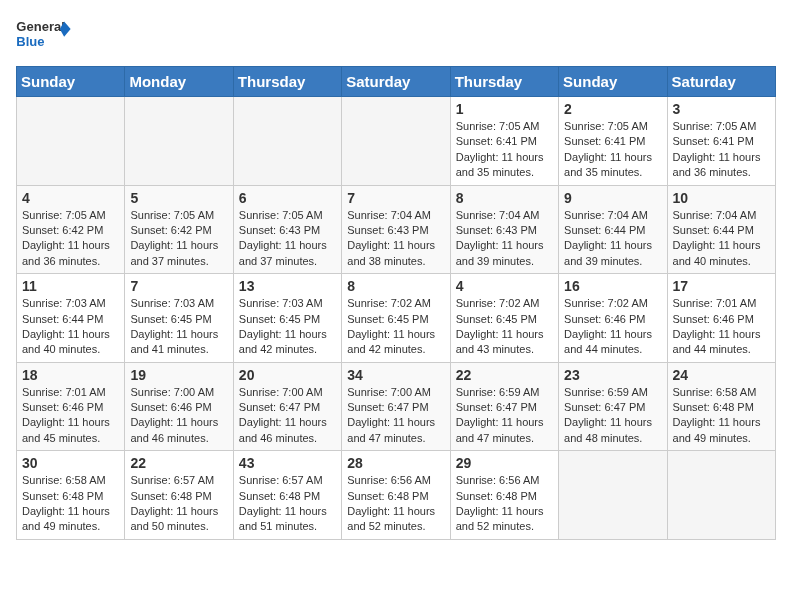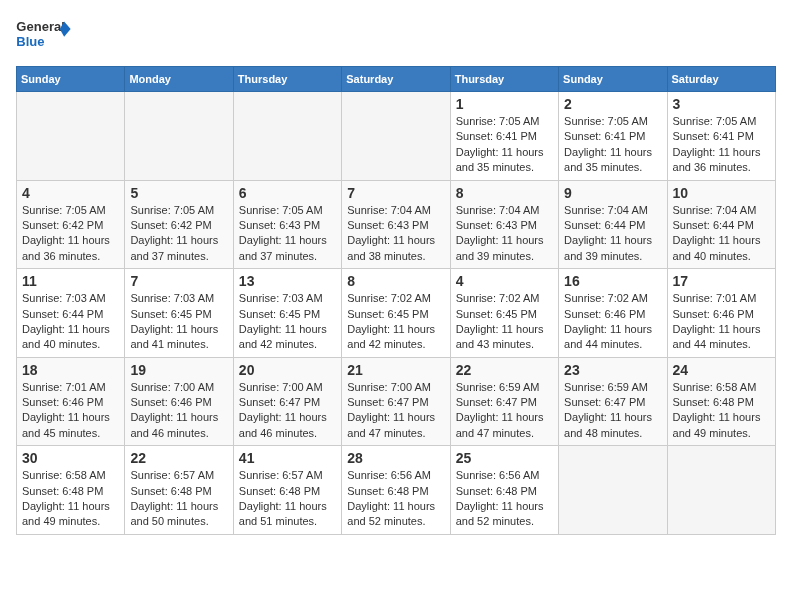--- a/index.html
+++ b/index.html
@@ -36,21 +36,21 @@
     .calendar {
       width: 100%;
       border-collapse: collapse;
       font-size: 11px;
     }
     .calendar th {
       background-color: #3a7abf;
       color: #fff;
       padding: 6px 4px;
       text-align: left;
-      font-size: 11px;
+      font-size: 15px;
       font-weight: bold;
       border: 1px solid #2d6aa8;
     }
     .calendar td {
       border: 1px solid #ccc;
       padding: 4px 5px;
       vertical-align: top;
       width: 108px;
       min-height: 80px;
       background: #fff;
@@ -228,21 +228,21 @@
 Sunset: 6:46 PM
 Daylight: 11 hours and 46 minutes.</div>
         </td>
         <td>
           <span class="day-number">20</span>
           <div class="day-info" style="white-space: pre-line;">Sunrise: 7:00 AM
 Sunset: 6:47 PM
 Daylight: 11 hours and 46 minutes.</div>
         </td>
         <td>
-          <span class="day-number">21</span>
+          <span class="day-number">34</span>
           <div class="day-info" style="white-space: pre-line;">Sunrise: 7:00 AM
 Sunset: 6:47 PM
 Daylight: 11 hours and 47 minutes.</div>
         </td>
         <td>
           <span class="day-number">22</span>
           <div class="day-info" style="white-space: pre-line;">Sunrise: 6:59 AM
 Sunset: 6:47 PM
 Daylight: 11 hours and 47 minutes.</div>
         </td>
@@ -266,33 +266,33 @@
 Sunset: 6:48 PM
 Daylight: 11 hours and 49 minutes.</div>
         </td>
         <td>
           <span class="day-number">22</span>
           <div class="day-info" style="white-space: pre-line;">Sunrise: 6:57 AM
 Sunset: 6:48 PM
 Daylight: 11 hours and 50 minutes.</div>
         </td>
         <td>
-          <span class="day-number">41</span>
+          <span class="day-number">43</span>
           <div class="day-info" style="white-space: pre-line;">Sunrise: 6:57 AM
 Sunset: 6:48 PM
 Daylight: 11 hours and 51 minutes.</div>
         </td>
         <td>
           <span class="day-number">28</span>
           <div class="day-info" style="white-space: pre-line;">Sunrise: 6:56 AM
 Sunset: 6:48 PM
 Daylight: 11 hours and 52 minutes.</div>
         </td>
         <td>
-          <span class="day-number">25</span>
+          <span class="day-number">29</span>
           <div class="day-info" style="white-space: pre-line;">Sunrise: 6:56 AM
 Sunset: 6:48 PM
 Daylight: 11 hours and 52 minutes.</div>
         </td>
         <td class="empty"></td>
         <td class="empty"></td>
       </tr>
     </tbody>
 </table>
 

